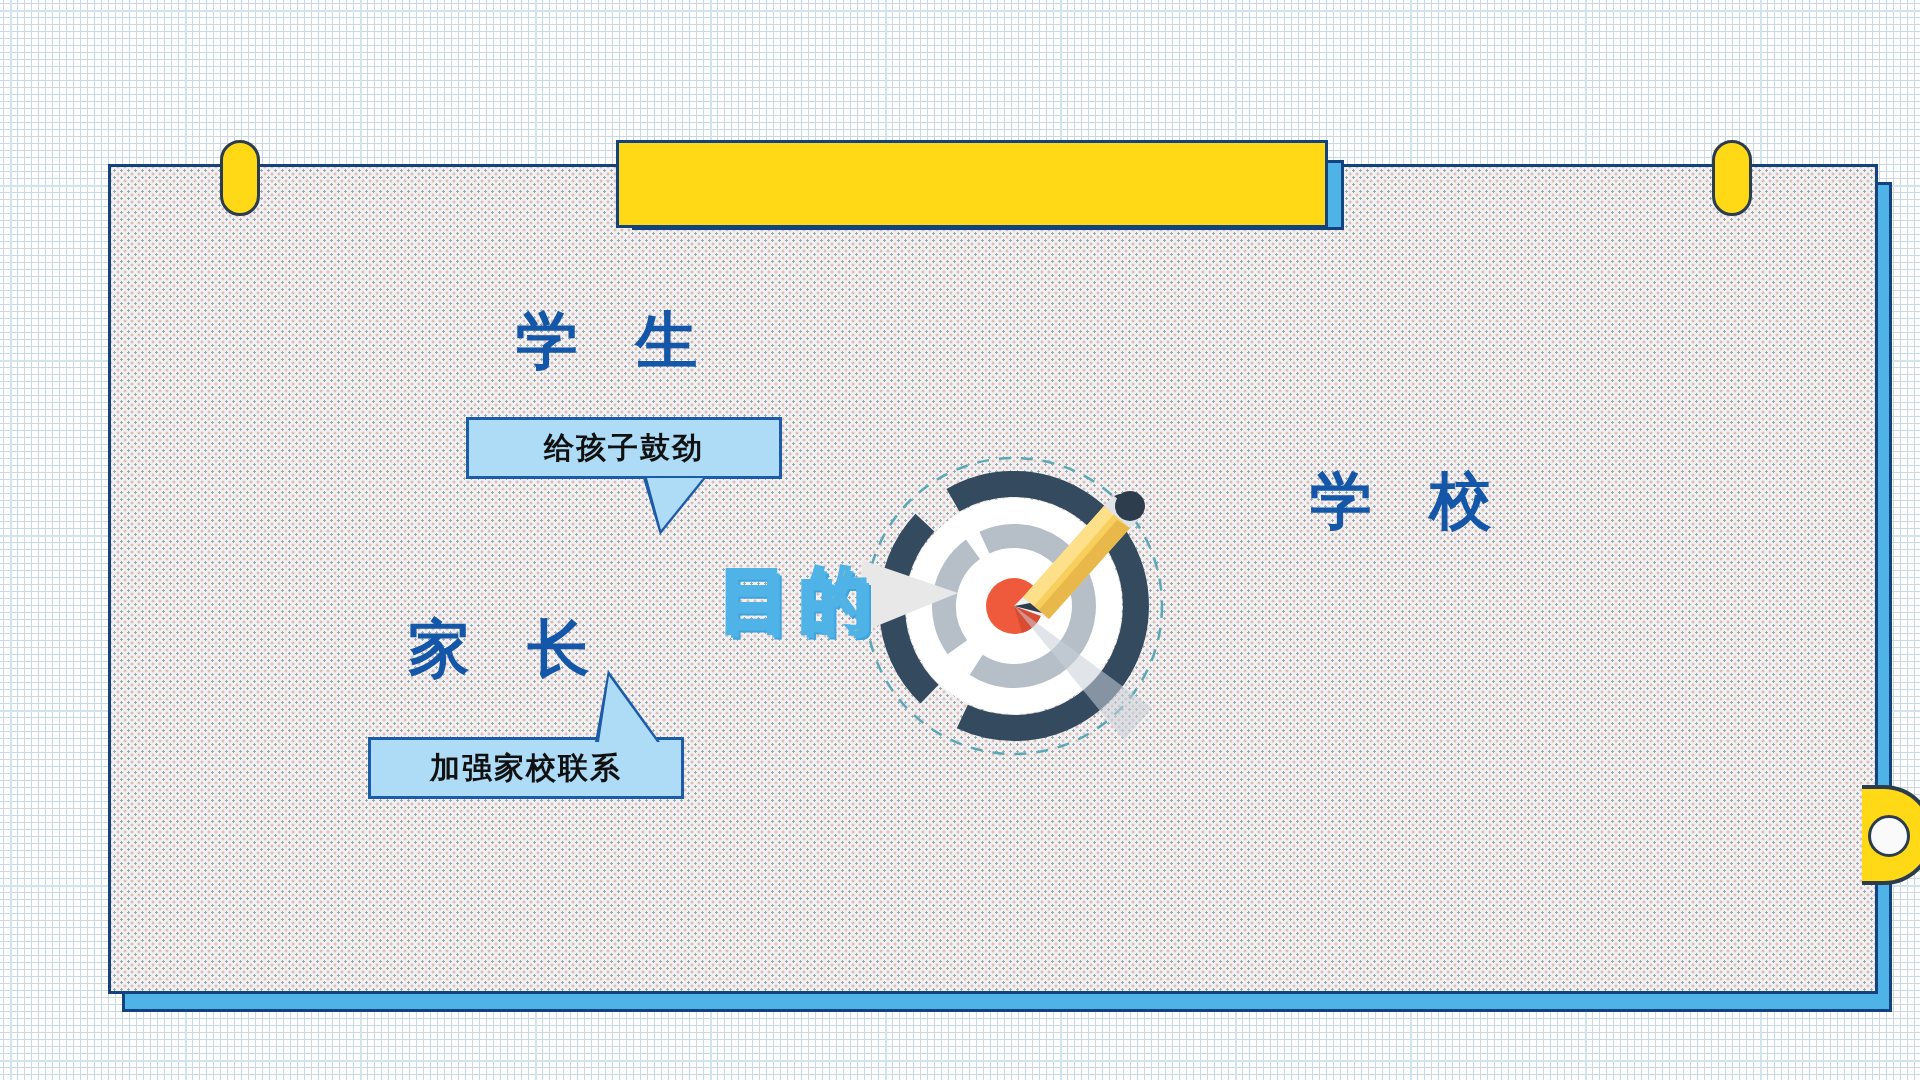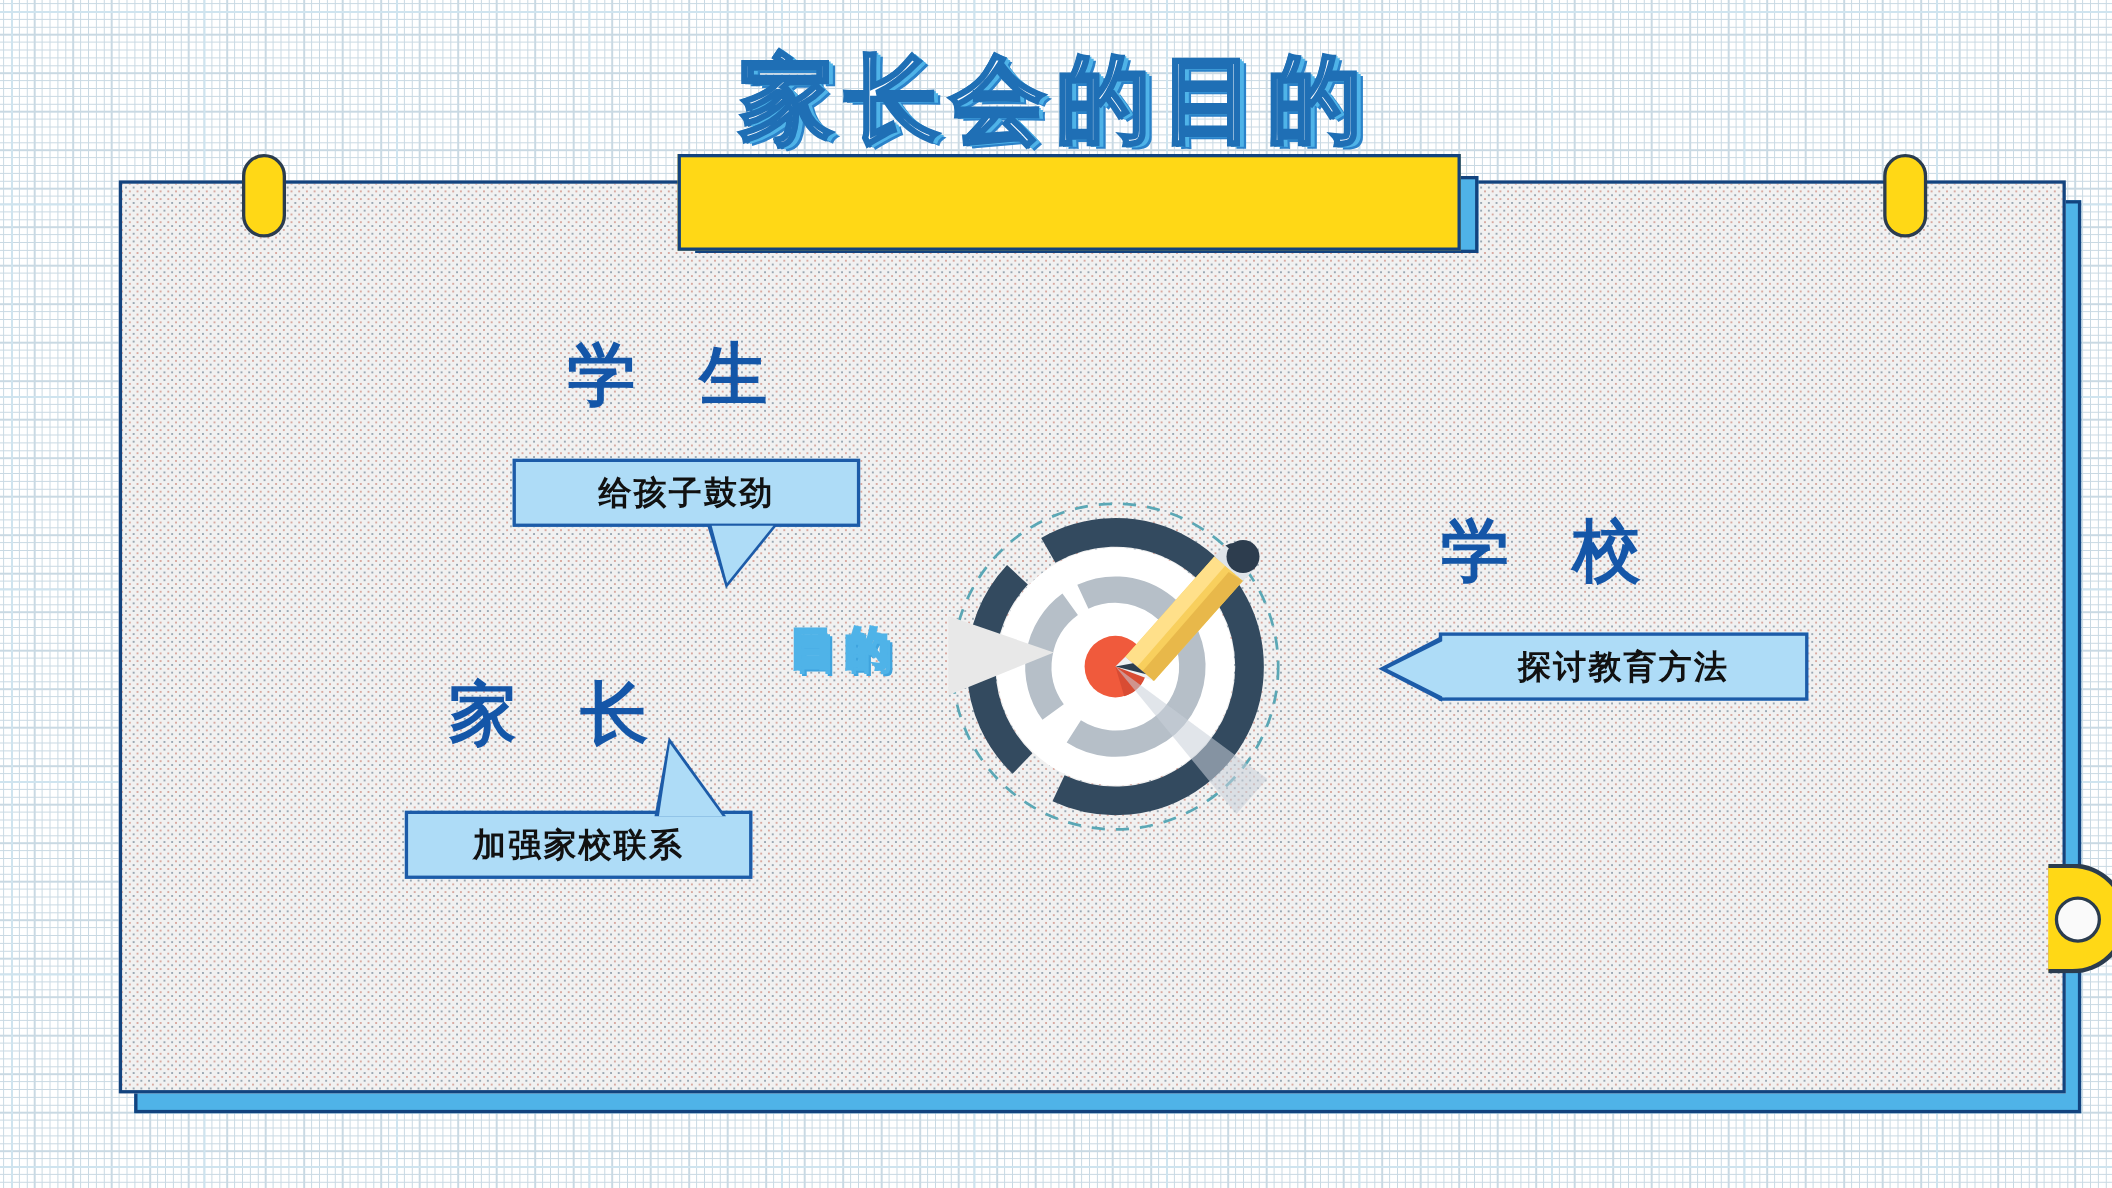--- a/index.html
+++ b/index.html
@@ -231,26 +231,26 @@
     border-top:30px solid transparent;
     border-bottom:30px solid transparent;
     border-right:58px solid #1c5ba8;
     z-index:2;
   }
 
   
   .center-label{
     position:absolute;
     left:718px; top:570px;
-    font-size:40px;
+    font-size:71px;
     font-weight:bold;
     letter-spacing:10px;
     line-height:1;
     color:#FFD816;
-    font-family:Liberation Serif, serif;
+    font-family:Liberation Mono, monospace;
     -webkit-text-stroke:3px #4FB3E8;
     text-shadow:
        4px 4px 0 #4FB3E8,
        6px 6px 0 #3FA4DE;
     white-space:nowrap;
     z-index:4;
   }
   
   .center-pointer{
     position:absolute;
@@ -283,45 +283,39 @@
 
   <div class="clip clip-left"></div>
   <div class="clip clip-right"></div>
 
   <div class="side-tab">
     <div class="hole"></div>
   </div>
 
   <div class="banner-shadow"></div>
   <div class="banner"></div>
-  <div class="title-text noselect">家长会的目的</div>
 
   <div class="cat cat-student noselect">学 生</div>
 
   <div class="cat cat-school noselect">学 校</div>
 
   <div class="cat cat-parent noselect">家 长</div>
 
   <div class="callout callout-student">
     <span>给孩子鼓劲</span>
     <span class="tail-line"></span>
     <span class="tail-fill"></span>
   </div>
 
   <div class="callout callout-parent">
     <span>加强家校联系</span>
     <span class="tail-line"></span>
     <span class="tail-fill"></span>
   </div>
 
-  <div class="callout callout-school">
-    <span>探讨教育方法</span>
-    <span class="tail-line"></span>
-    <span class="tail-fill"></span>
-  </div>
 
   <div class="target-wrap">
     <svg width="320" height="330" viewBox="0 0 320 330" xmlns="http://www.w3.org/2000/svg">
 
       <circle cx="152" cy="166" r="148" fill="none" stroke="#5aa7b5" stroke-width="2.5" stroke-dasharray="12 10"></circle>
 
       <g>
         <path d="M 152 44 A 122 122 0 1 1 151.9 44" fill="none" stroke="#334a5f" stroke-width="26" stroke-dasharray="500 40 190 40" stroke-linecap="butt" transform="rotate(-30 152 166)"></path>
       </g>
 

